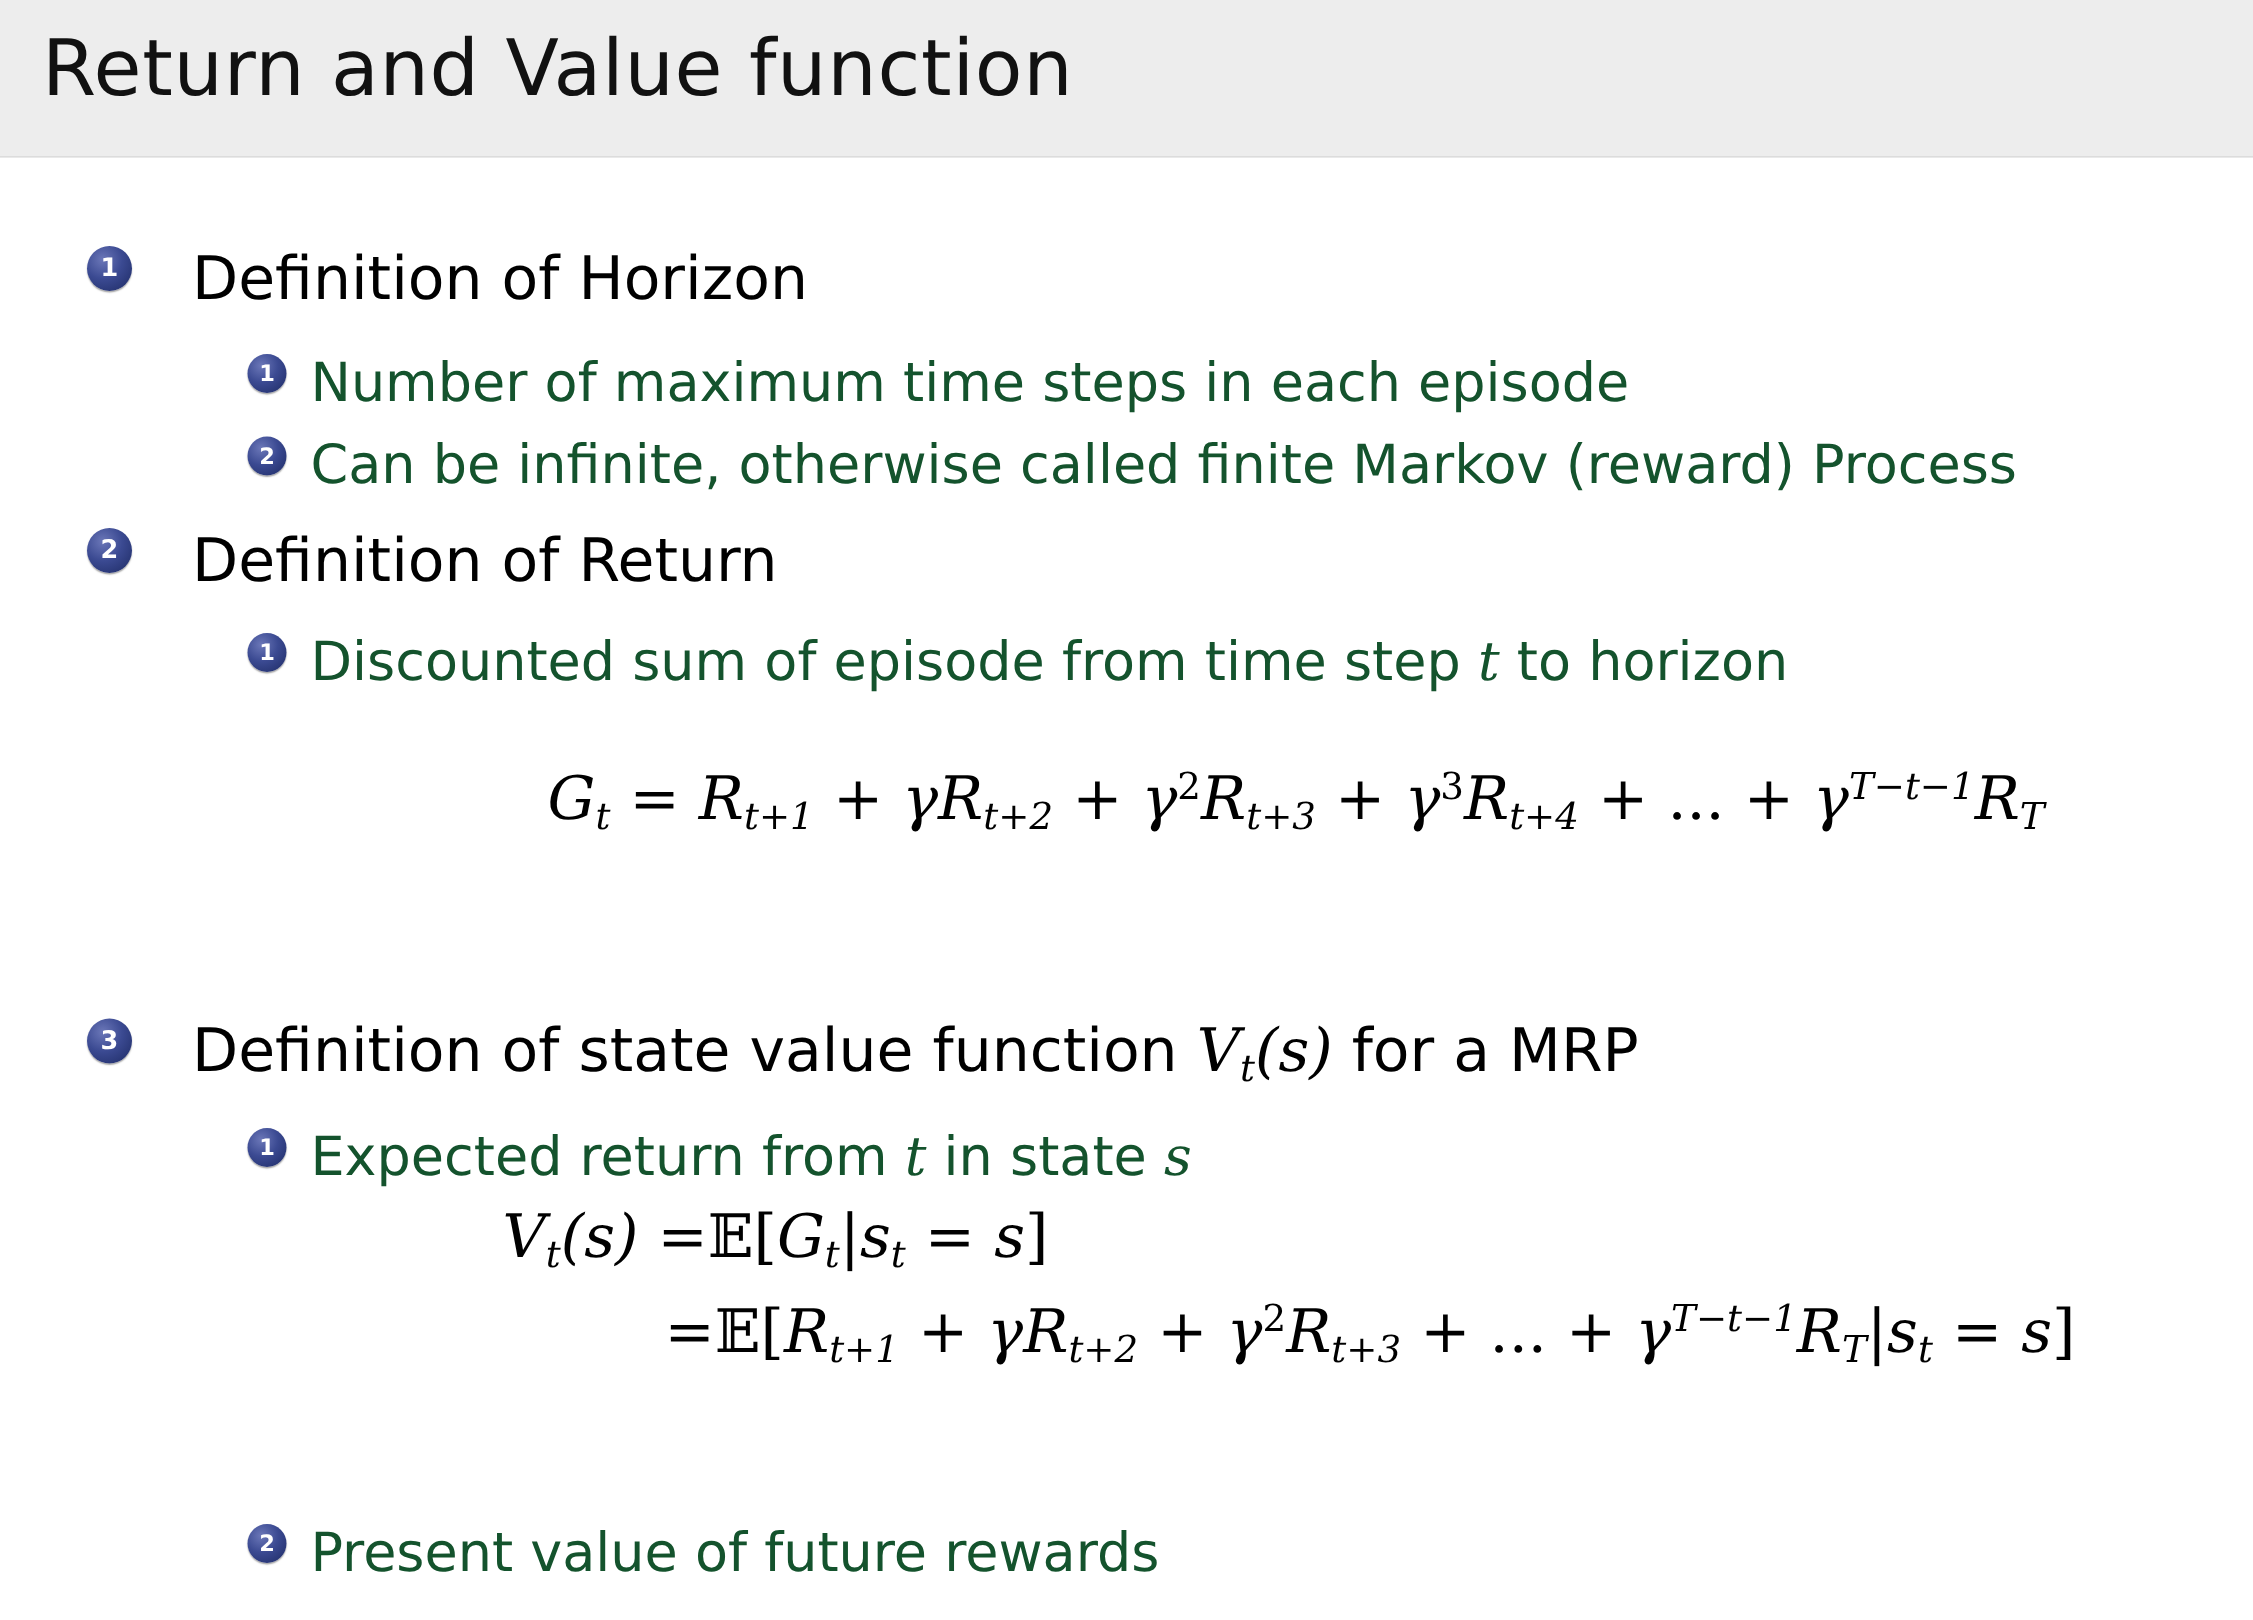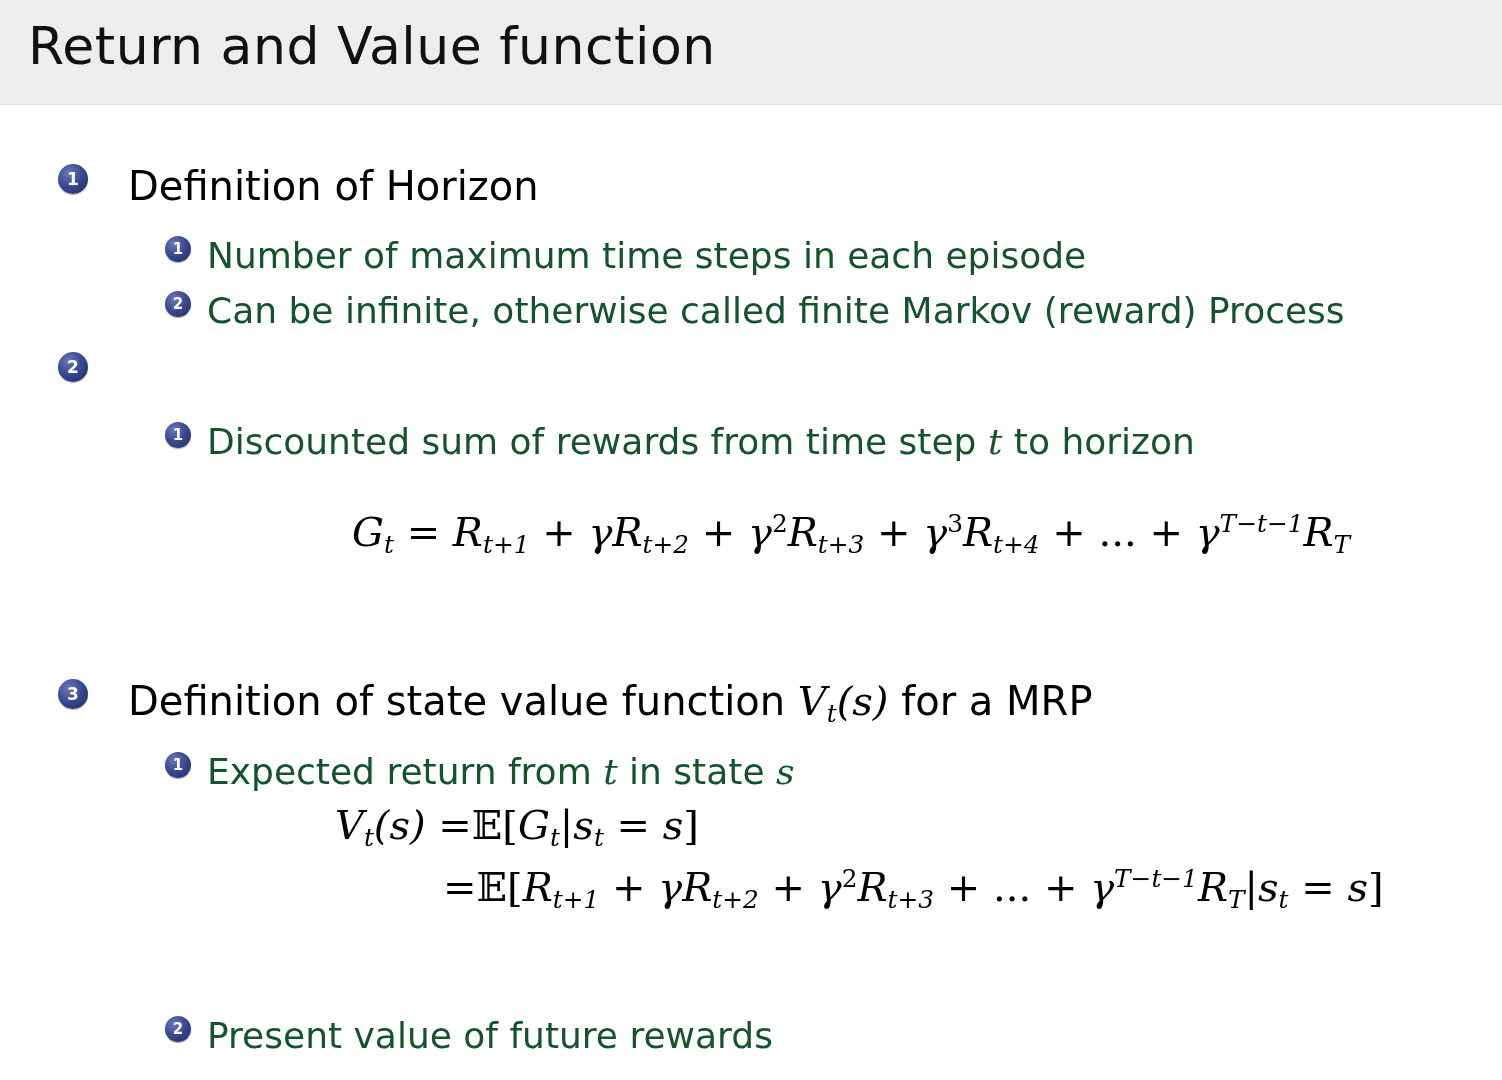--- a/index.html
+++ b/index.html
@@ -145,32 +145,33 @@
       <span class="txt-l2">Number of maximum time steps in each episode</span>
     </div>
 
     <div class="item-l2" style="left:165px; top:187px;">
       <span class="marker lvl2">2</span>
       <span class="txt-l2">Can be infinite, otherwise called finite Markov (reward) Process</span>
     </div>
 
     <div class="item-l1" style="left:58px; top:248px;">
       <span class="marker lvl1">2</span>
+      <span class="txt-l1">Definition of Return</span>
     </div>
 
     <div class="item-l2" style="left:165px; top:318px;">
       <span class="marker lvl2">1</span>
       <span class="txt-l2">
-        <span>Discounted sum of rewards from time step</span>
+        <span>Discounted sum of episode from time step</span>
         <span class="inline-math">t</span>
         <span>to horizon</span>
       </span>
     </div>
 
-    <div class="math m-main" style="left:352px; top:405px;text-align:center;">
+    <div class="math m-main" style="left:365px; top:405px;text-align:center;">
       <span class="nowrap">
         G<sub>t</sub> <span class="op">=</span> R<sub>t+1</sub> <span class="op">+</span>
         γR<sub>t+2</sub> <span class="op">+</span> γ<sup class="up">2</sup>R<sub>t+3</sub>
         <span class="op">+</span> γ<sup class="up">3</sup>R<sub>t+4</sub> <span class="op">+</span>
         <span class="op">...</span> <span class="op">+</span> γ<sup>T−t−1</sup>R<sub>T</sub>
       </span>
     </div>
 
     <div class="item-l1" style="left:58px; top:575px;">
       <span class="marker lvl1">3</span>

